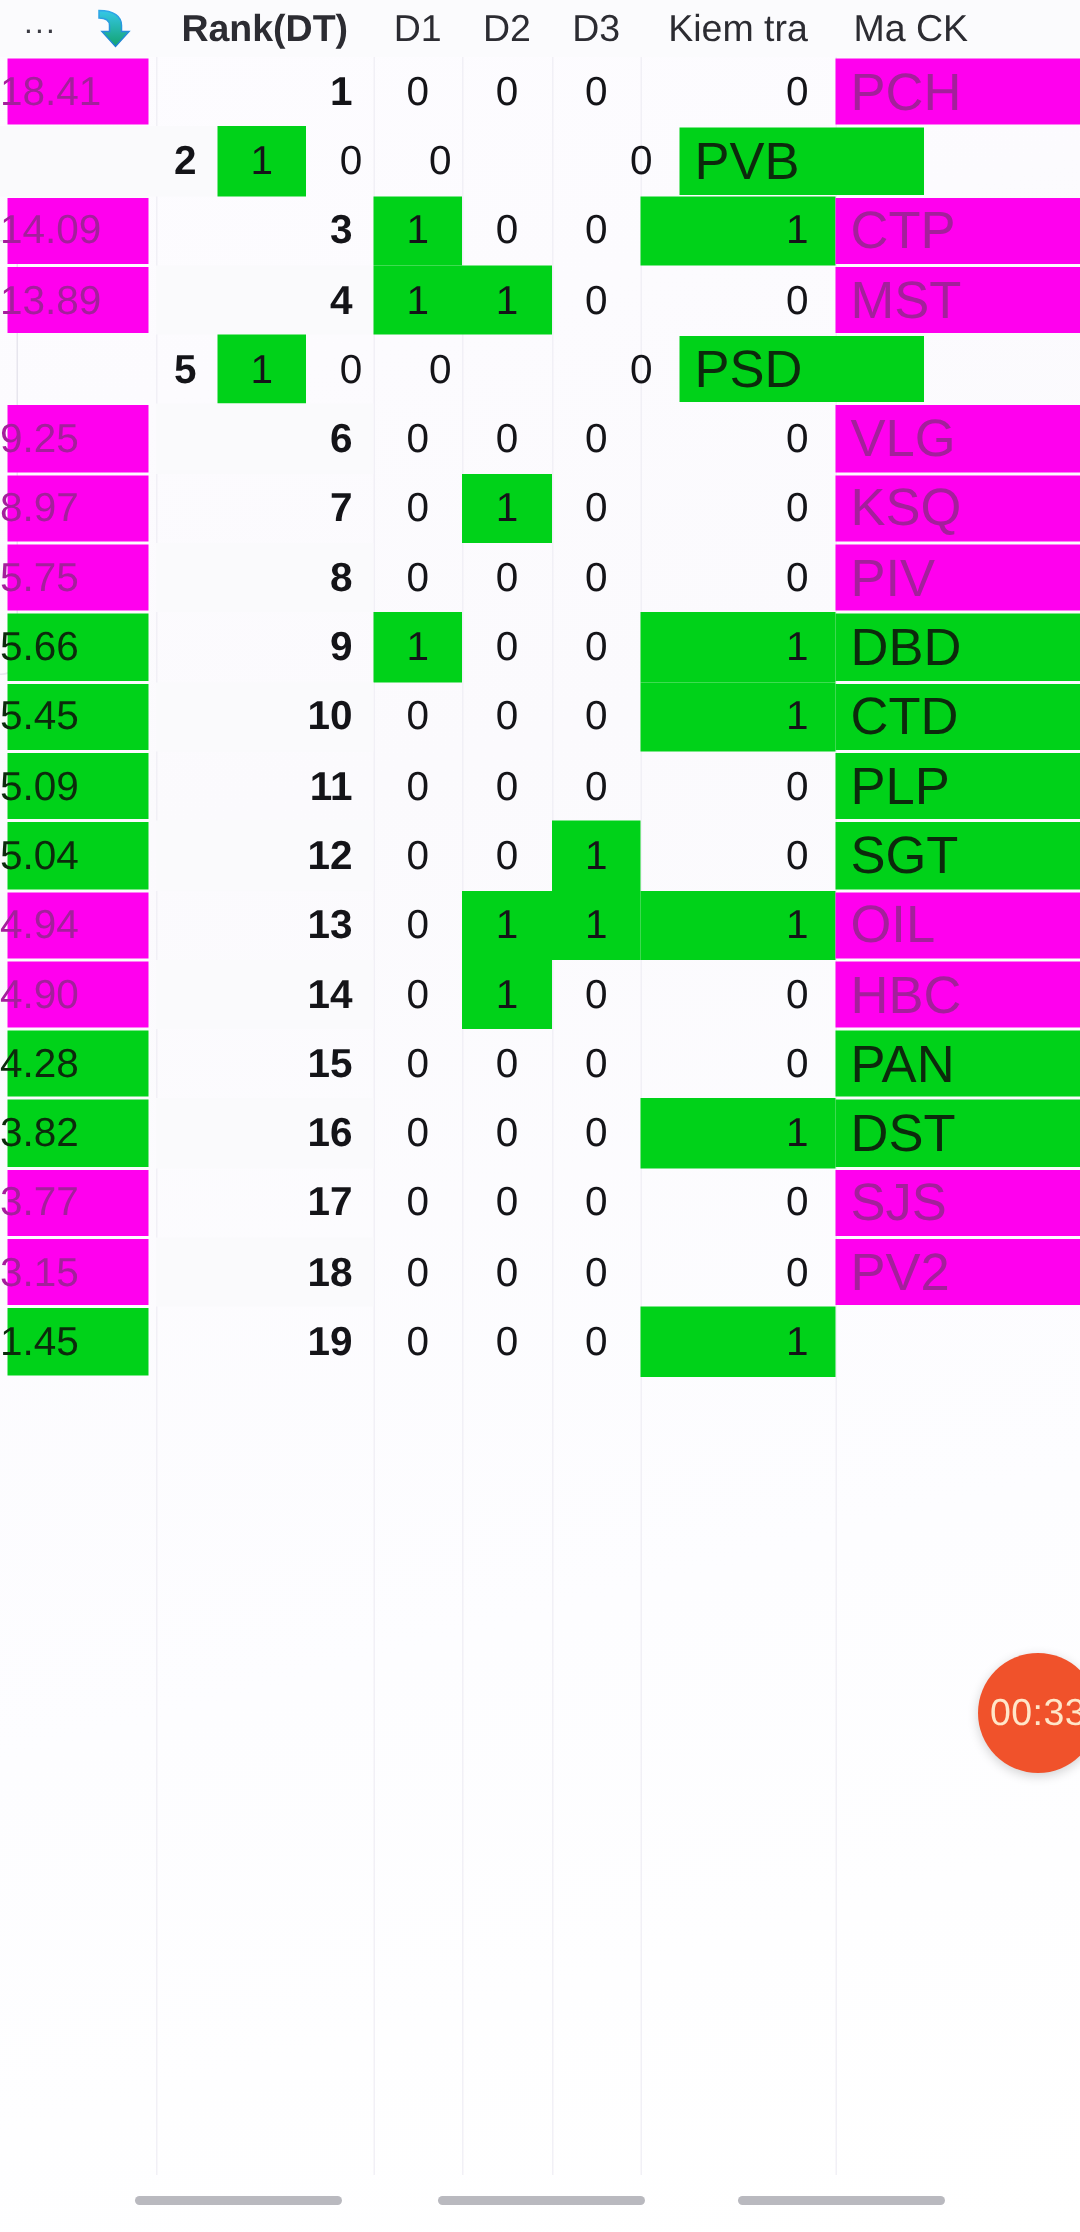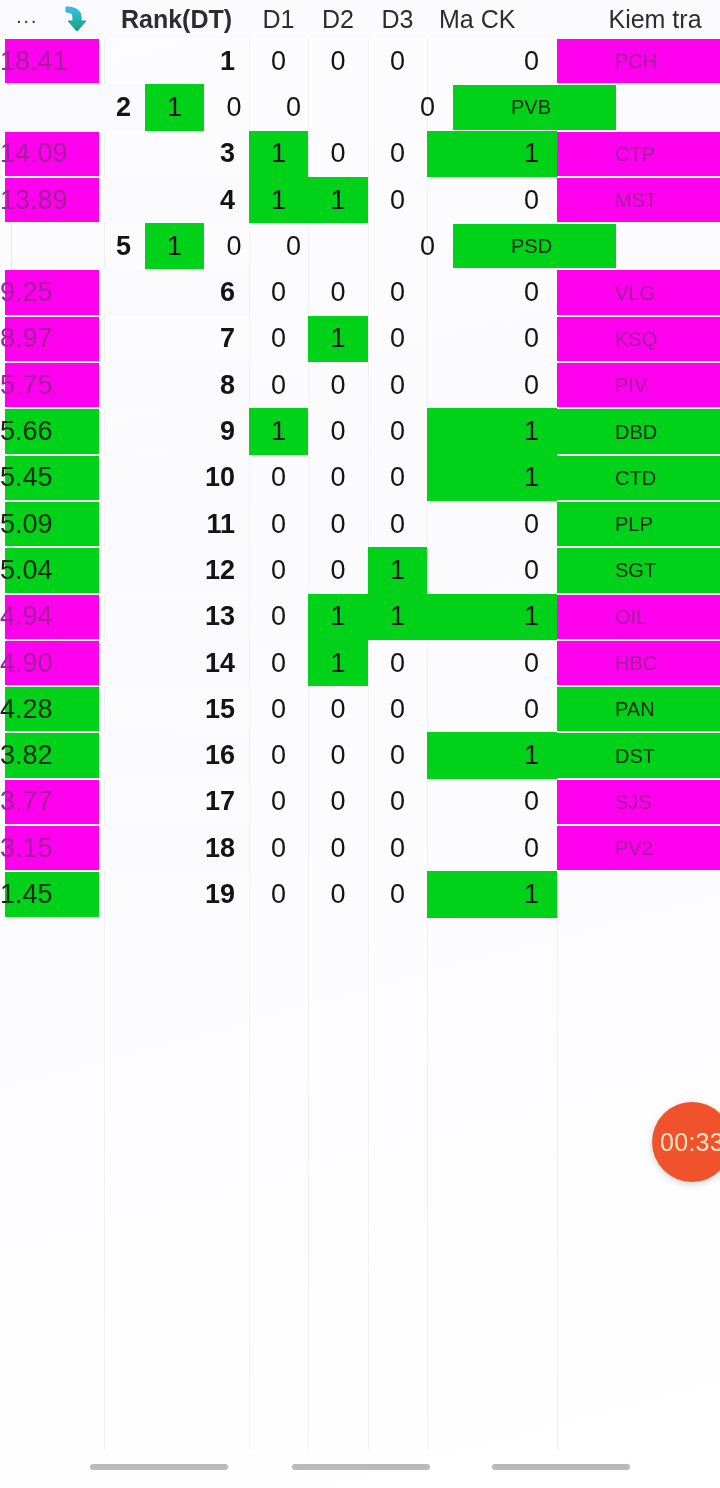--- a/index.html
+++ b/index.html
@@ -48,21 +48,21 @@
   }
   .sort-ico { width:30px; height:30px; display:block; }
 
   
   .num { font-size:27px; color:#141418; line-height:1; }
   .fill {
     position:absolute; left:0; top:0; right:0; bottom:0;
     z-index:0;
   }
   .c .num, .c .txt { position:relative; z-index:1; }
-  .txt { font-size:20px; line-height:1;margin-left:48px; }
+  .txt { font-size:35px; line-height:1; }
 
   .val-chip {
     position:absolute; left:5px; right:5px; top:1px; bottom:1px;
     z-index:0;
   }
   .val-txt { font-size:27px; line-height:1; position:relative; z-index:1; }
 
   
   .bg-green  { background:#00d219; }
   .bg-magenta{ background:#ff00ee; }
@@ -136,22 +136,22 @@
               </linearGradient>
             </defs>
             <path d="M6 3 C16 3 21 7 21 13 L21 17 L26 17 L17 27 L8 17 L13 17 L13 13 C13 10 11 8 6 8 Z" fill="url(#gb)" stroke="url(#ga)" stroke-width="1"></path>
           </svg>
         </span>
       </div>
       <div class="c c-rank">Rank(DT)</div>
       <div class="c c-d1">D1</div>
       <div class="c c-d2">D2</div>
       <div class="c c-d3">D3</div>
+      <div class="c c-kiem">Kiem tra</div>
       <div class="c c-mack">Ma CK</div>
-      <div class="c c-kiem">Kiem tra</div>
     </div>
 
     <div id="rows">
         <div class="row">
           <div class="c c-val">
             <div class="val-chip bg-magenta"></div>
             <span class="val-txt tx-magenta">18.41</span>
           </div>
           <div class="c c-rank">
             <span class="num">1</span>

